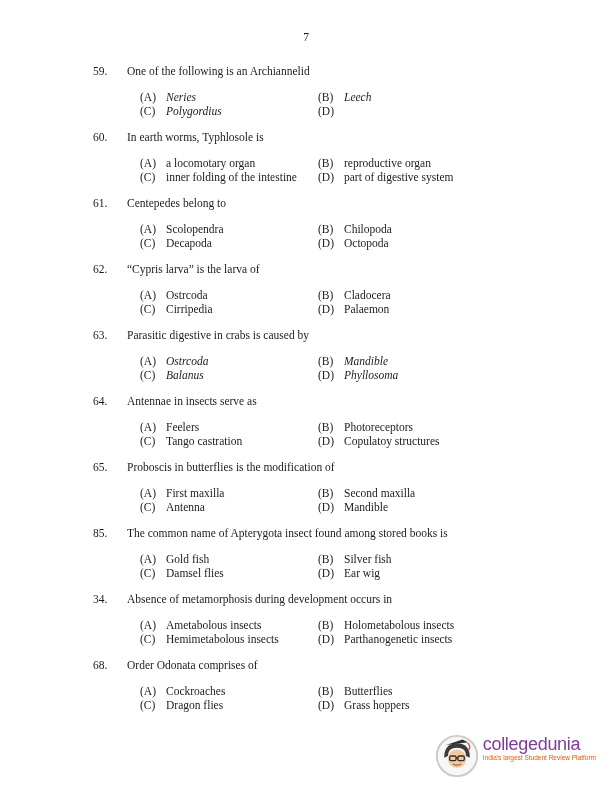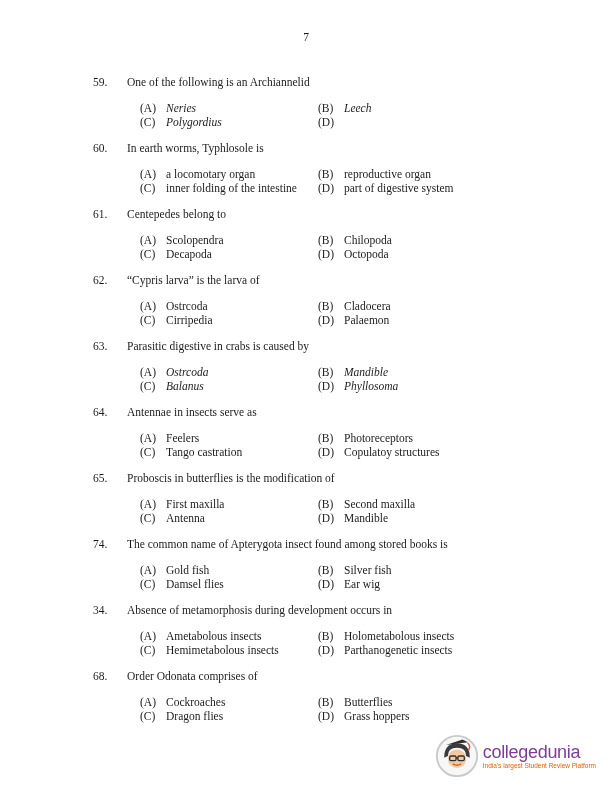--- a/index.html
+++ b/index.html
@@ -6,37 +6,37 @@
   .page{
     width:612px;height:792px;margin:0 auto;background:#ffffff;
     position:relative;box-sizing:border-box;
     font-family:"Liberation Serif",serif;
     font-size:11.5px;color:#1c1c1c;overflow:hidden;
   }
   .page-number{
     position:absolute;top:31px;left:0;right:0;text-align:center;
   }
   .questions{
-    position:absolute;top:75px;left:93px;right:38px;
+    position:absolute;top:64px;left:93px;right:38px;
   }
   .question{margin-bottom:12px;}
   .q-head{display:flex;line-height:14px;}
   .q-num{width:34px;flex:0 0 34px;}
   .q-text{flex:1;}
   .q-options{
     margin:12px 0 0 47px;
     display:grid;
     grid-template-columns:26px 152px 26px 1fr;
     line-height:14px;
   }
   .opt-text.italic{font-style:italic;}
   
   .logo{
     position:absolute;right:16px;bottom:14px;
-    display:flex;align-items:center;gap:4px;
+    display:flex;gap:4px;
     font-family:"Liberation Sans",sans-serif;
   }
   .logo-icon{width:44px;height:44px;flex:0 0 44px;}
   .logo-text{display:flex;flex-direction:column;}
   .brand{
     font-size:18px;font-weight:500;color:#7d3c98;line-height:20px;letter-spacing:-.3px;
   }
   .tagline{
     font-size:6.5px;color:#e65c00;line-height:8px;
   }
@@ -162,21 +162,21 @@
           <span class="opt-text">Second maxilla</span>
           <span class="opt-label">(C)</span>
           <span class="opt-text">Antenna</span>
           <span class="opt-label">(D)</span>
           <span class="opt-text">Mandible</span>
         </div>
     </div>
 
     <div class="question">
       <div class="q-head">
-        <span class="q-num">74.</span>
+        <span class="q-num">85.</span>
         <span class="q-text">The common name of Apterygota insect found among stored books is</span>
       </div>
       <div class="q-options">
           <span class="opt-label">(A)</span>
           <span class="opt-text">Gold fish</span>
           <span class="opt-label">(B)</span>
           <span class="opt-text">Silver fish</span>
           <span class="opt-label">(C)</span>
           <span class="opt-text">Damsel flies</span>
           <span class="opt-label">(D)</span>

